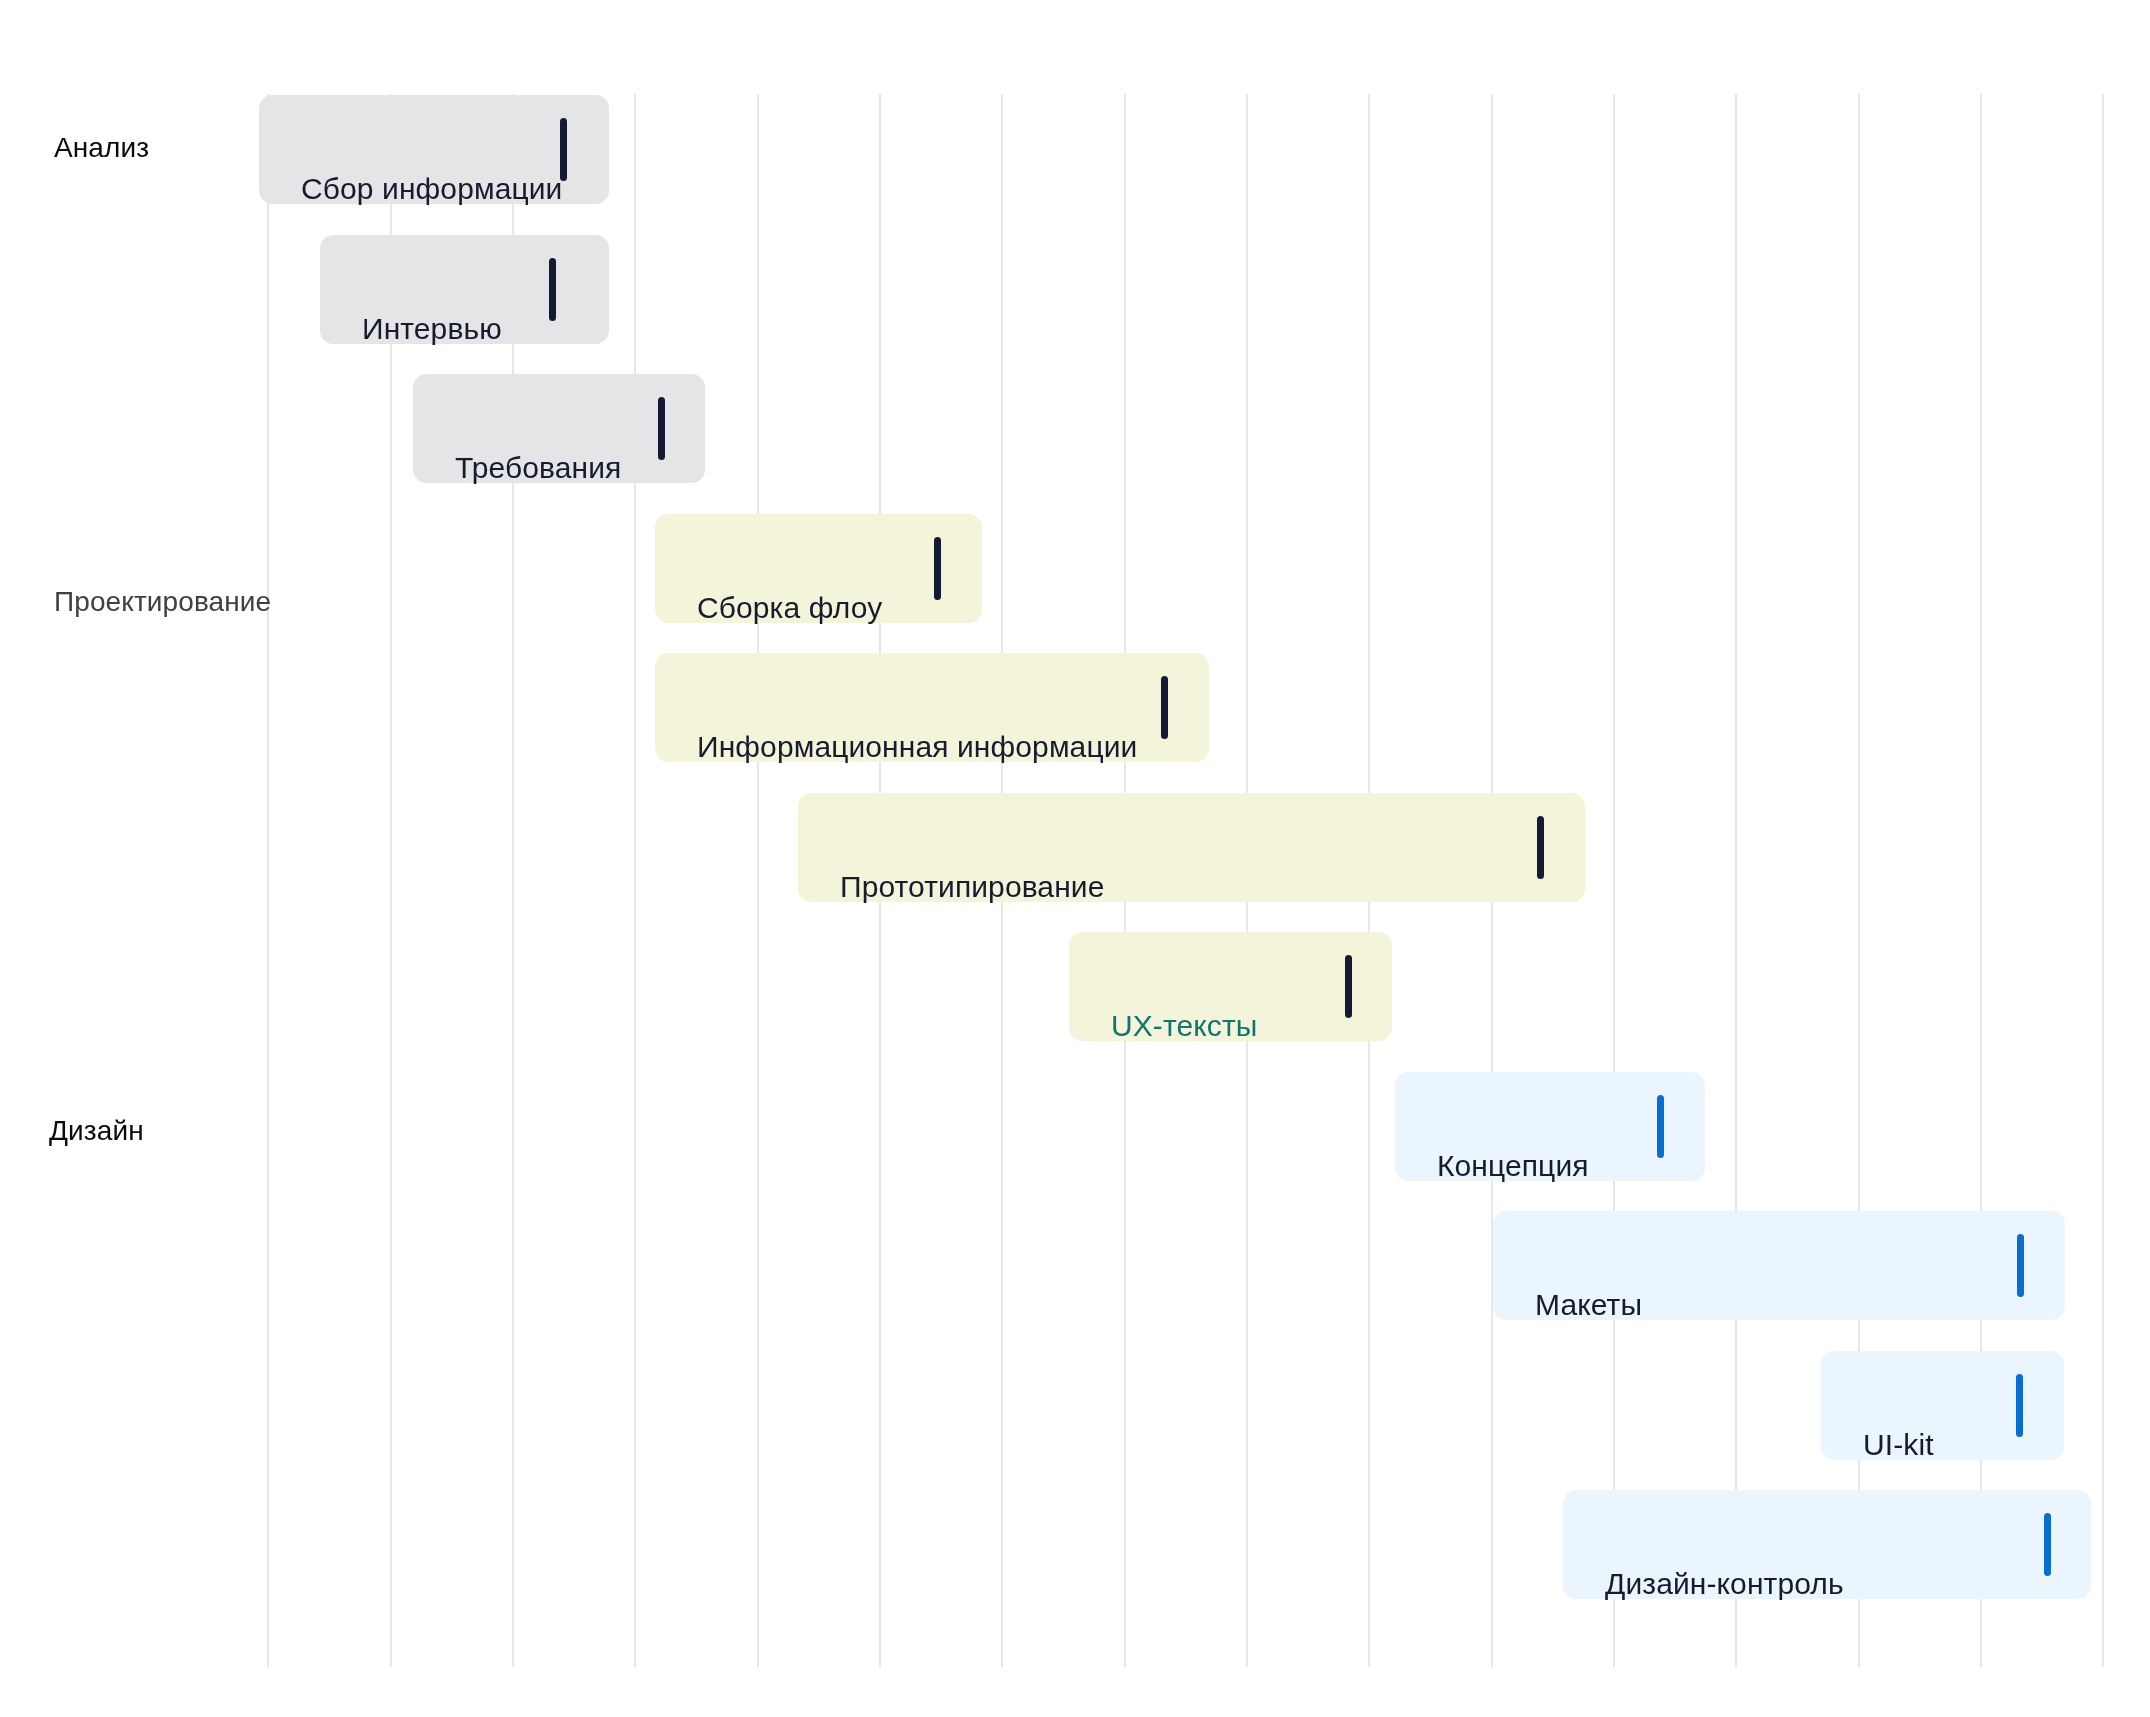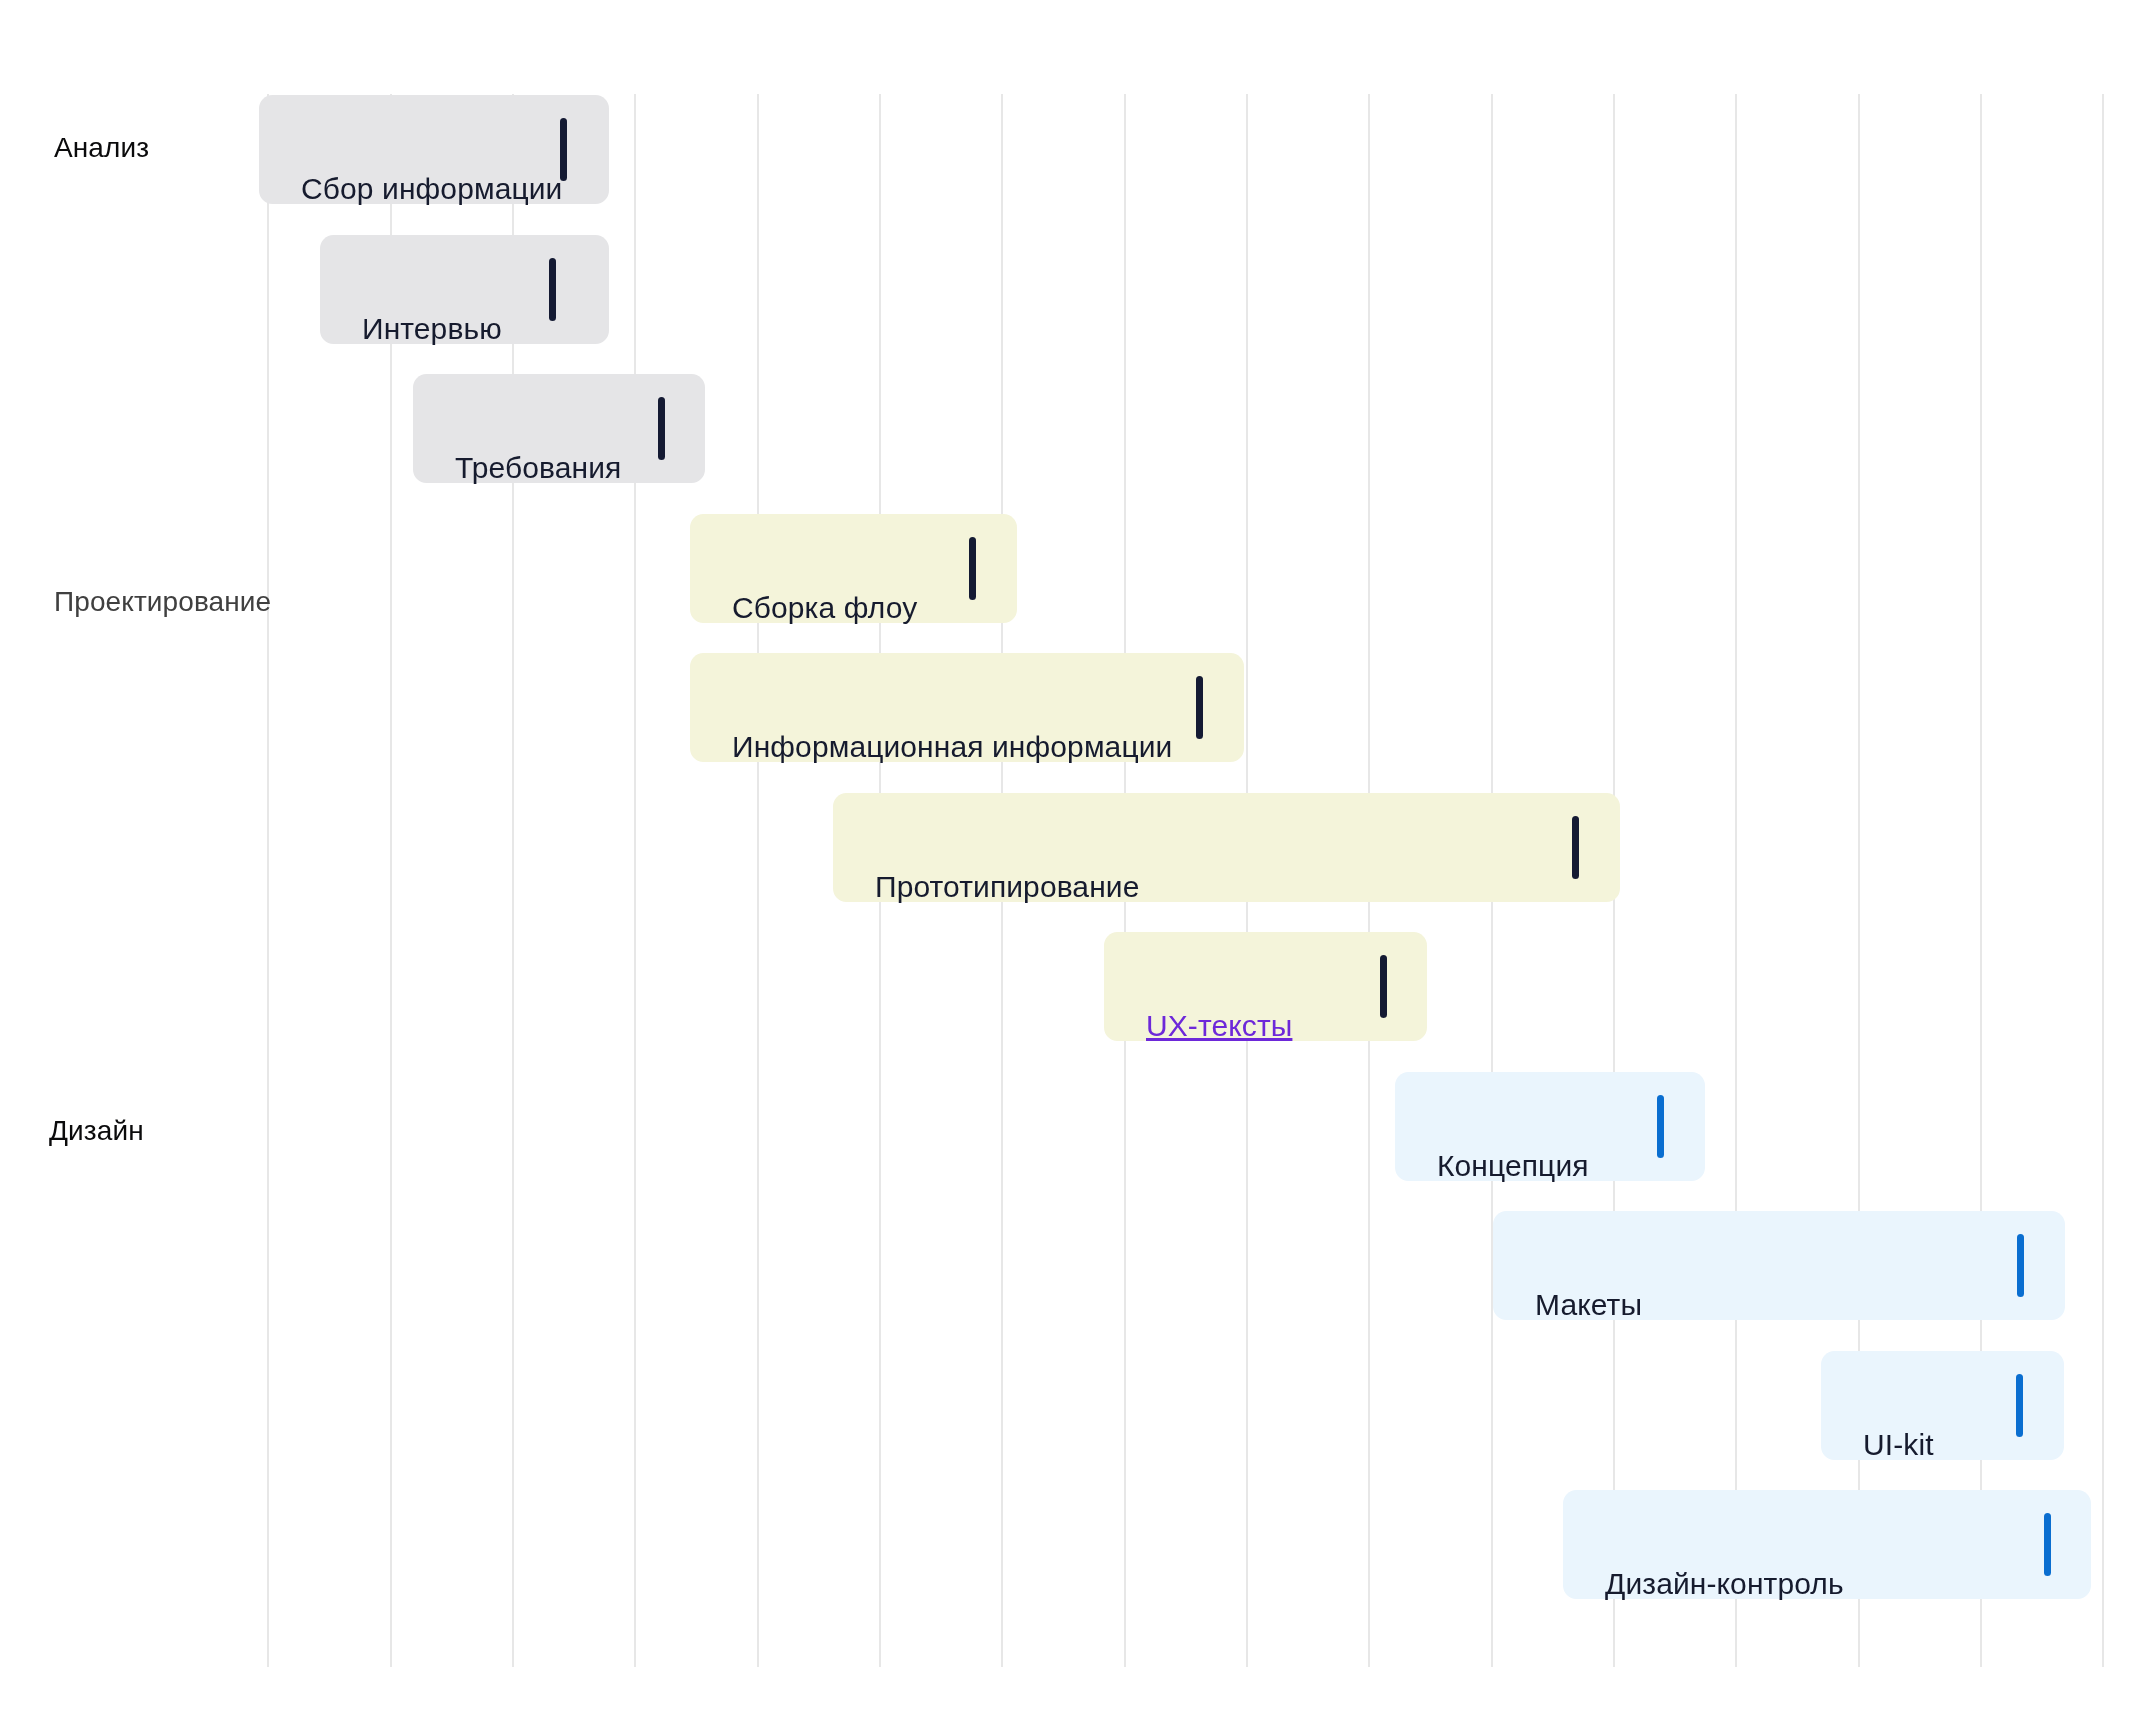--- a/index.html
+++ b/index.html
@@ -58,21 +58,21 @@
   }
   .bar-marker {
     position: absolute;
     width: 7.4px;
     border-radius: 4px;
     top: 23px;
     bottom: 23px;
   }
   
   .phase-analysis   { background: #e5e5e7; }
-  .phase-design     { background: #f4f4da; margin-left: 35px; }
+  .phase-design     { background: #f4f4da; }
   .phase-visual     { background: #eaf5fd; }
 </style>
 </head>
 <body>
 
 <div id="chart-root">
 
   <div id="gridlines">
       <div class="gridline" style="left: 267px; top: 94px; height: 1573px; background: rgb(231, 231, 231);"></div>
       <div class="gridline" style="left: 390px; top: 94px; height: 1573px; background: rgb(231, 231, 231);"></div>
@@ -117,21 +117,21 @@
       </div>
       <div class="bar phase-design" style="left: 655px; top: 653px; width: 554px; background: rgb(244, 244, 218);">
         <span class="bar-label" style="color: rgb(22, 27, 46);">Информационная информации</span>
         <span class="bar-marker" style="left: 506px; background: rgb(20, 26, 51);"></span>
       </div>
       <div class="bar phase-design" style="left: 798px; top: 793px; width: 787px; background: rgb(244, 244, 218);">
         <span class="bar-label" style="color: rgb(22, 27, 46);">Прототипирование</span>
         <span class="bar-marker" style="left: 739px; background: rgb(20, 26, 51);"></span>
       </div>
       <div class="bar phase-design" style="left: 1069px; top: 932px; width: 323px; background: rgb(244, 244, 218);">
-        <span class="bar-label" style="color: #6d28d9; text-decoration: underline;">UX-тексты</span>
+        <span class="bar-label" style="color: #0f766e;">UX-тексты</span>
         <span class="bar-marker" style="left: 276px; background: rgb(20, 26, 51);"></span>
       </div>
       <div class="bar phase-visual" style="left: 1395px; top: 1072px; width: 310px; background: rgb(234, 245, 253);">
         <span class="bar-label" style="color: rgb(22, 27, 46);">Концепция</span>
         <span class="bar-marker" style="left: 262px; background: rgb(10, 110, 208);"></span>
       </div>
       <div class="bar phase-visual" style="left: 1493px; top: 1211px; width: 572px; background: rgb(234, 245, 253);">
         <span class="bar-label" style="color: rgb(22, 27, 46);">Макеты</span>
         <span class="bar-marker" style="left: 524px; background: rgb(10, 110, 208);"></span>
       </div>

